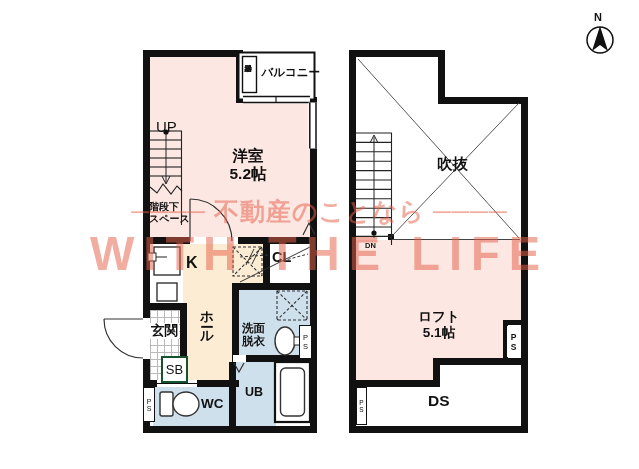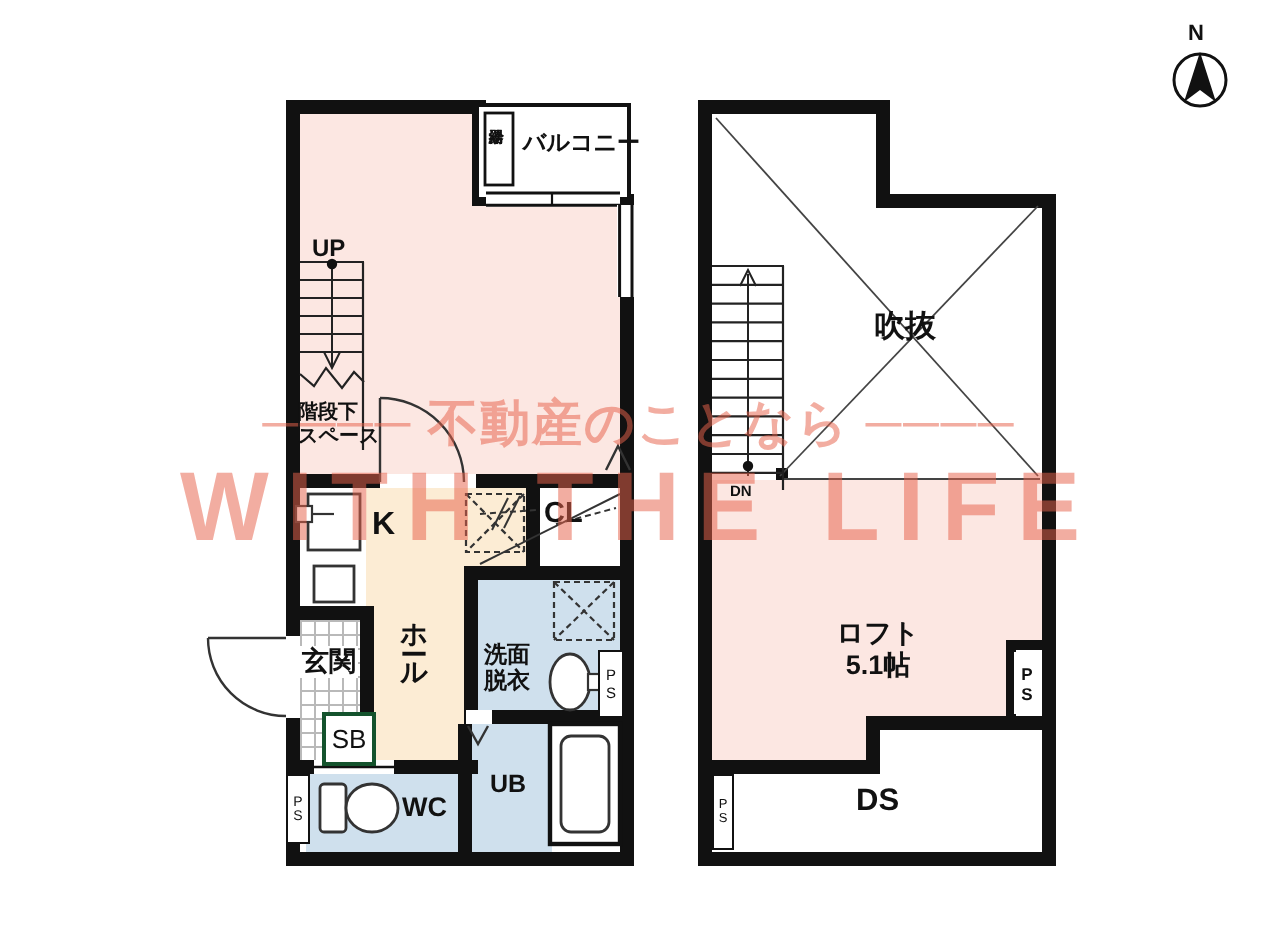--- a/index.html
+++ b/index.html
@@ -209,22 +209,26 @@
   <div class="wbox vupright" style="left:356px;top:387px;width:9px;height:36px;border:1.2px solid #111;font-size:6.5px;">
     <span>PS</span>
   </div>
   <div class="wbox vupright" style="left:507px;top:326px;width:13px;height:31px;font-size:8.5px;font-weight:600;">
     <span>PS</span>
   </div>
 
   <div class="lbl" style="left:250px;top:66px;width:70px;text-align:right;font-size:11.5px;">バルコニー</div>
   <div class="lbl vtext" style="left:243px;top:58px;font-size:7.5px;height:34px;">給湯器</div>
 
-
-  <div class="lbl" style="left:156px;top:118px;font-size:12px;font-weight:700;">UP</div>
+  <div class="lbl center" style="left:198px;top:147px;width:100px;font-size:15.5px;">
+    <span style="display:block;">洋室</span>
+    <span style="display:block;">5.2帖</span>
+  </div>
+
+  <div class="lbl" style="left:156px;top:118px;font-size:15px;font-weight:400;">UP</div>
   <div class="lbl" style="left:149px;top:201px;font-size:10px;">
     <span style="display:block;">階段下</span>
     <span style="display:block;">スペース</span>
   </div>
 
   <div class="lbl" style="left:186px;top:254px;font-size:16px;">K</div>
   <div class="lbl vtext" style="left:199px;top:302px;font-size:13.5px;height:78px;letter-spacing:2px;">ホール</div>
   <div class="lbl" style="left:150px;top:323px;font-size:13.5px;background:#fff;padding:0 1px;">玄関</div>
   <div class="lbl" style="left:272px;top:249px;font-size:14.5px;">CL</div>
   <div class="lbl" style="left:242px;top:322px;font-size:11.5px;">

